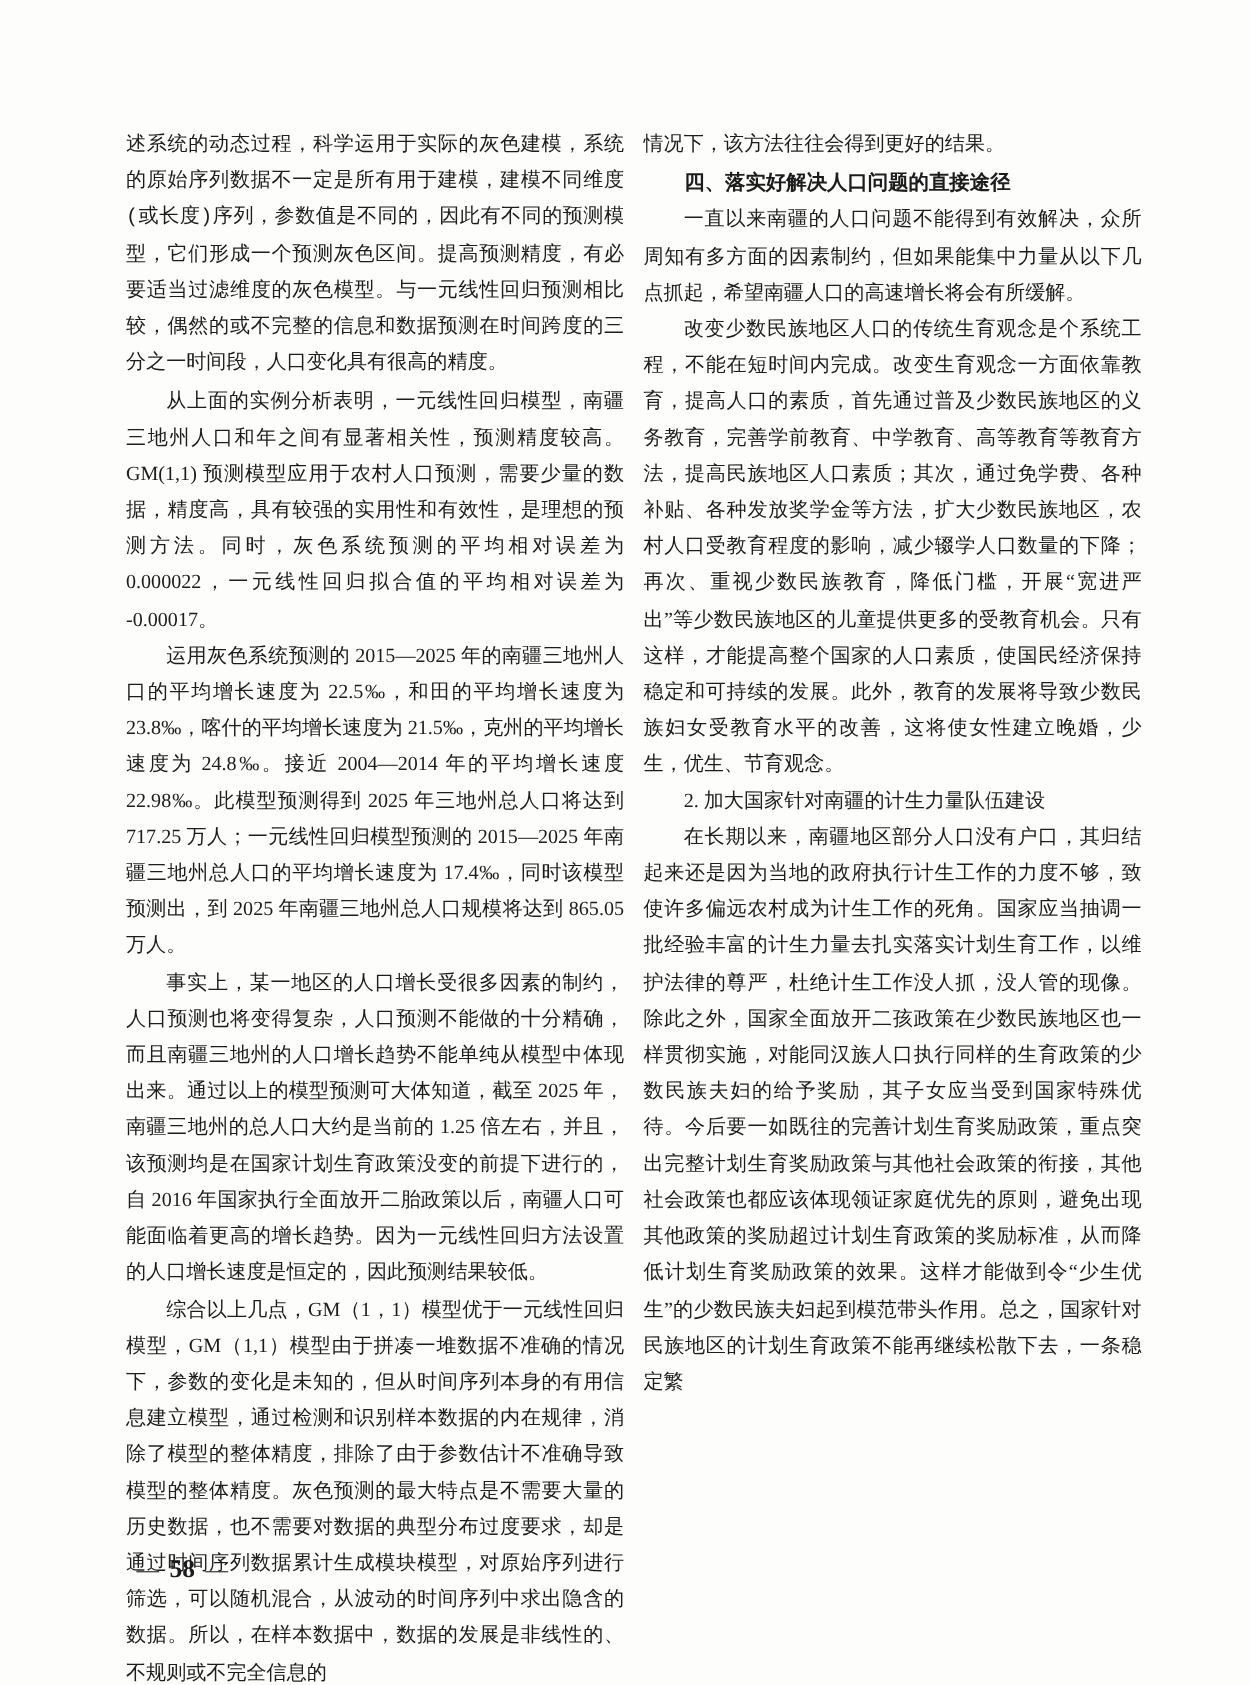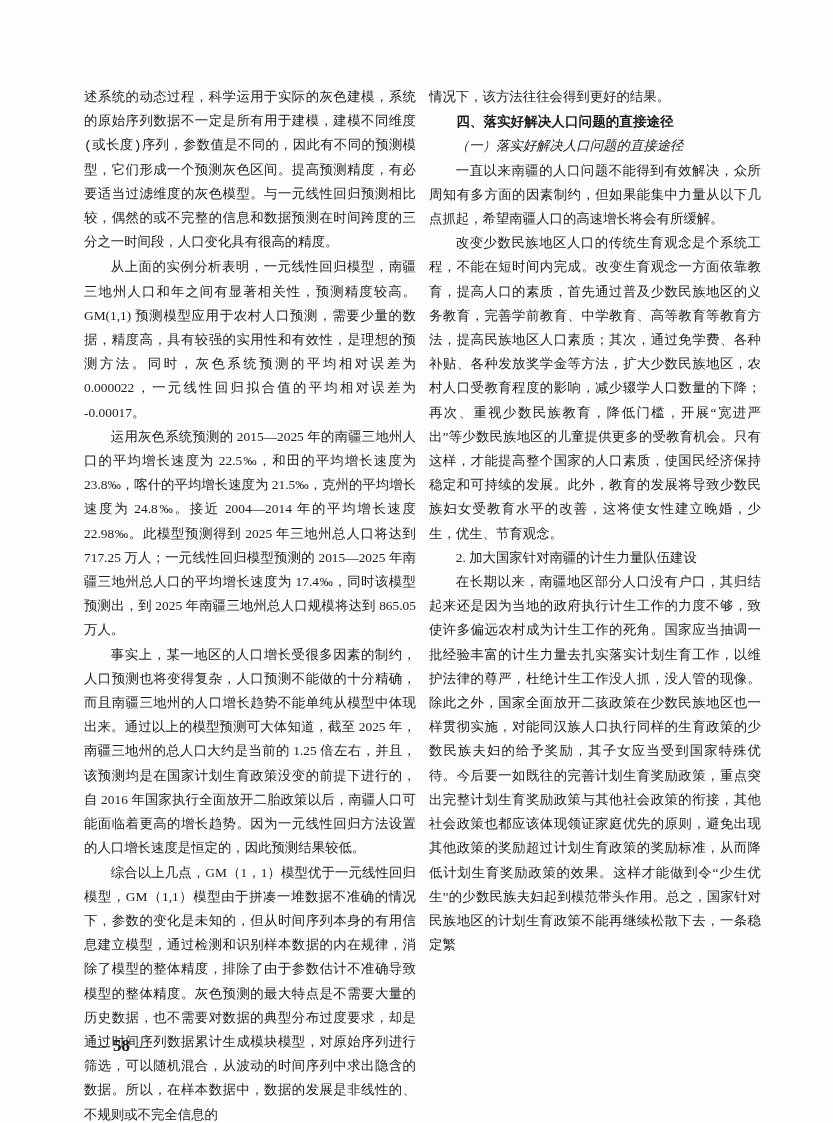--- a/index.html
+++ b/index.html
@@ -78,21 +78,20 @@
     <p class="body-continue">述系统的动态过程，科学运用于实际的灰色建模，系统的原始序列数据不一定是所有用于建模，建模不同维度(或长度)序列，参数值是不同的，因此有不同的预测模型，它们形成一个预测灰色区间。提高预测精度，有必要适当过滤维度的灰色模型。与一元线性回归预测相比较，偶然的或不完整的信息和数据预测在时间跨度的三分之一时间段，人口变化具有很高的精度。</p>
     <p class="body-para">从上面的实例分析表明，一元线性回归模型，南疆三地州人口和年之间有显著相关性，预测精度较高。GM(1,1) 预测模型应用于农村人口预测，需要少量的数据，精度高，具有较强的实用性和有效性，是理想的预测方法。同时，灰色系统预测的平均相对误差为 0.000022，一元线性回归拟合值的平均相对误差为 -0.00017。</p>
     <p class="body-para">运用灰色系统预测的 2015—2025 年的南疆三地州人口的平均增长速度为 22.5‰，和田的平均增长速度为 23.8‰，喀什的平均增长速度为 21.5‰，克州的平均增长速度为 24.8‰。接近 2004—2014 年的平均增长速度 22.98‰。此模型预测得到 2025 年三地州总人口将达到 717.25 万人；一元线性回归模型预测的 2015—2025 年南疆三地州总人口的平均增长速度为 17.4‰，同时该模型预测出，到 2025 年南疆三地州总人口规模将达到 865.05 万人。</p>
     <p class="body-para">事实上，某一地区的人口增长受很多因素的制约，人口预测也将变得复杂，人口预测不能做的十分精确，而且南疆三地州的人口增长趋势不能单纯从模型中体现出来。通过以上的模型预测可大体知道，截至 2025 年，南疆三地州的总人口大约是当前的 1.25 倍左右，并且，该预测均是在国家计划生育政策没变的前提下进行的，自 2016 年国家执行全面放开二胎政策以后，南疆人口可能面临着更高的增长趋势。因为一元线性回归方法设置的人口增长速度是恒定的，因此预测结果较低。</p>
     <p class="body-para">综合以上几点，GM（1，1）模型优于一元线性回归模型，GM（1,1）模型由于拼凑一堆数据不准确的情况下，参数的变化是未知的，但从时间序列本身的有用信息建立模型，通过检测和识别样本数据的内在规律，消除了模型的整体精度，排除了由于参数估计不准确导致模型的整体精度。灰色预测的最大特点是不需要大量的历史数据，也不需要对数据的典型分布过度要求，却是通过时间序列数据累计生成模块模型，对原始序列进行筛选，可以随机混合，从波动的时间序列中求出隐含的数据。所以，在样本数据中，数据的发展是非线性的、不规则或不完全信息的</p>
   </div>
 
   <div class="col col-right">
     <p class="body-continue">情况下，该方法往往会得到更好的结果。</p>
     <p class="heading-bold">四、落实好解决人口问题的直接途径</p>
-    <p class="subheading-kai">（一）落实好解决人口问题的直接途径</p>
     <p class="body-para">一直以来南疆的人口问题不能得到有效解决，众所周知有多方面的因素制约，但如果能集中力量从以下几点抓起，希望南疆人口的高速增长将会有所缓解。</p>
     <p class="body-para">改变少数民族地区人口的传统生育观念是个系统工程，不能在短时间内完成。改变生育观念一方面依靠教育，提高人口的素质，首先通过普及少数民族地区的义务教育，完善学前教育、中学教育、高等教育等教育方法，提高民族地区人口素质；其次，通过免学费、各种补贴、各种发放奖学金等方法，扩大少数民族地区，农村人口受教育程度的影响，减少辍学人口数量的下降；再次、重视少数民族教育，降低门槛，开展“宽进严出”等少数民族地区的儿童提供更多的受教育机会。只有这样，才能提高整个国家的人口素质，使国民经济保持稳定和可持续的发展。此外，教育的发展将导致少数民族妇女受教育水平的改善，这将使女性建立晚婚，少生，优生、节育观念。</p>
     <p class="subheading-num">2. 加大国家针对南疆的计生力量队伍建设</p>
     <p class="body-para">在长期以来，南疆地区部分人口没有户口，其归结起来还是因为当地的政府执行计生工作的力度不够，致使许多偏远农村成为计生工作的死角。国家应当抽调一批经验丰富的计生力量去扎实落实计划生育工作，以维护法律的尊严，杜绝计生工作没人抓，没人管的现像。除此之外，国家全面放开二孩政策在少数民族地区也一样贯彻实施，对能同汉族人口执行同样的生育政策的少数民族夫妇的给予奖励，其子女应当受到国家特殊优待。今后要一如既往的完善计划生育奖励政策，重点突出完整计划生育奖励政策与其他社会政策的衔接，其他社会政策也都应该体现领证家庭优先的原则，避免出现其他政策的奖励超过计划生育政策的奖励标准，从而降低计划生育奖励政策的效果。这样才能做到令“少生优生”的少数民族夫妇起到模范带头作用。总之，国家针对民族地区的计划生育政策不能再继续松散下去，一条稳定繁</p>
   </div>
 
   <div class="page-number">
     <span class="dash">—</span><span class="num">58</span><span class="dash">—</span>
   </div>
 

